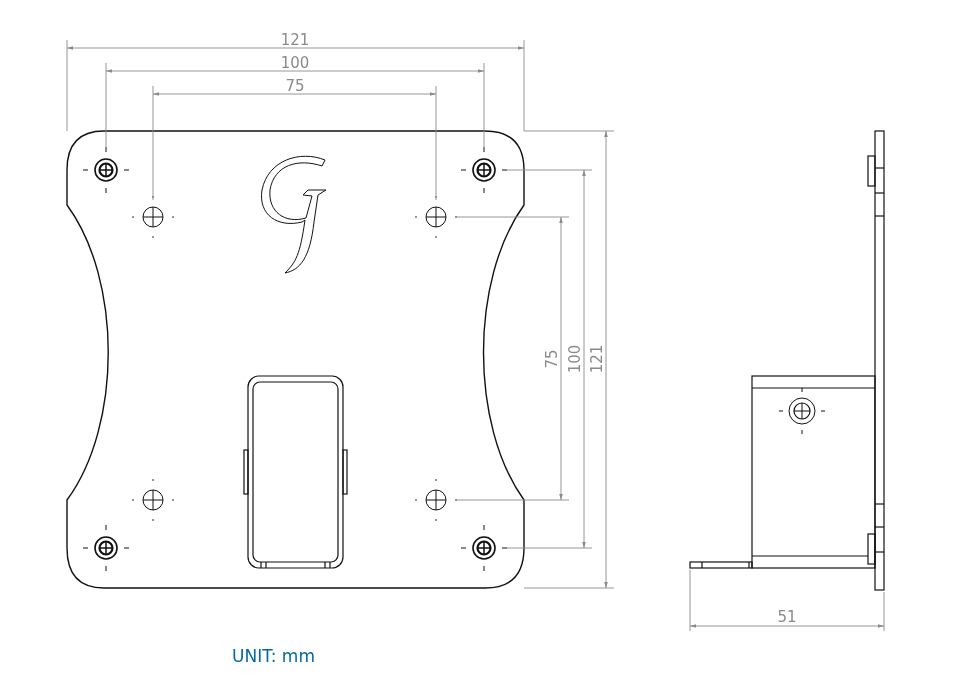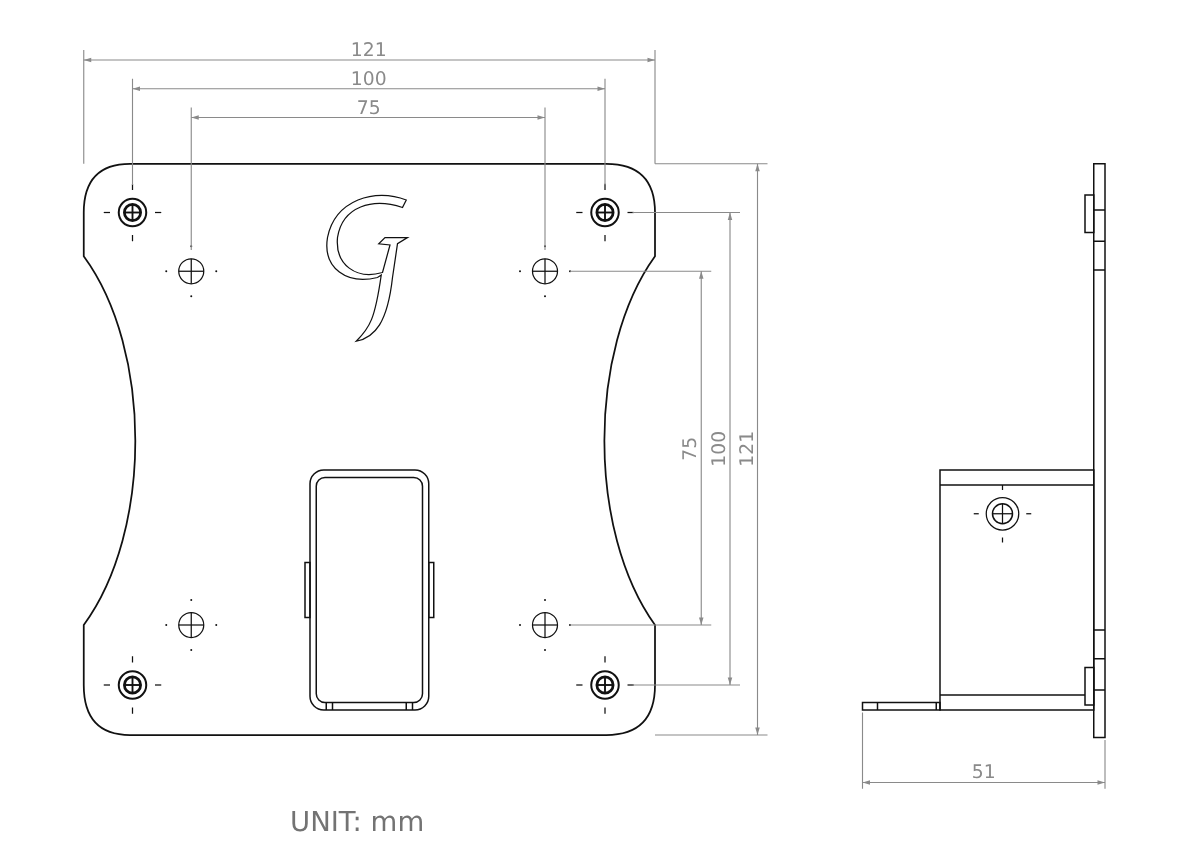--- a/index.html
+++ b/index.html
@@ -1,19 +1,19 @@
 <!DOCTYPE html>
 <html><head>
 <meta charset="utf-8">
 <style>
   html, body { margin:0; padding:0; background:#ffffff; }
   body { width:956px; height:681px; position:relative; overflow:hidden; font-family:"DejaVu Sans", sans-serif; }
   svg { position:absolute; left:0; top:0; }
   .dimtxt { font-family:"DejaVu Sans", sans-serif; font-size:15px; fill:#8a8a8a; }
-  .unit { position:absolute; left:232px; top:646px; font-family:"DejaVu Sans", sans-serif; font-size:22px; color:#737373; }
+  .unit { position:absolute; left:232px; top:646px; font-family:"DejaVu Sans", sans-serif; font-size:17px; color:#0369a1; }
 </style>
 </head>
 <body>
 
 <svg width="956" height="681" viewBox="0 0 956 681" xmlns="http://www.w3.org/2000/svg">
   <defs>
     <marker id="arr" viewBox="0 0 10 10" refX="10" refY="5" markerWidth="10" markerHeight="6" orient="auto-start-reverse" markerUnits="userSpaceOnUse">
       <path d="M0,2 L10,5 L0,8 z" fill="#8a8a8a"></path>
     </marker>
     <g id="csk">

